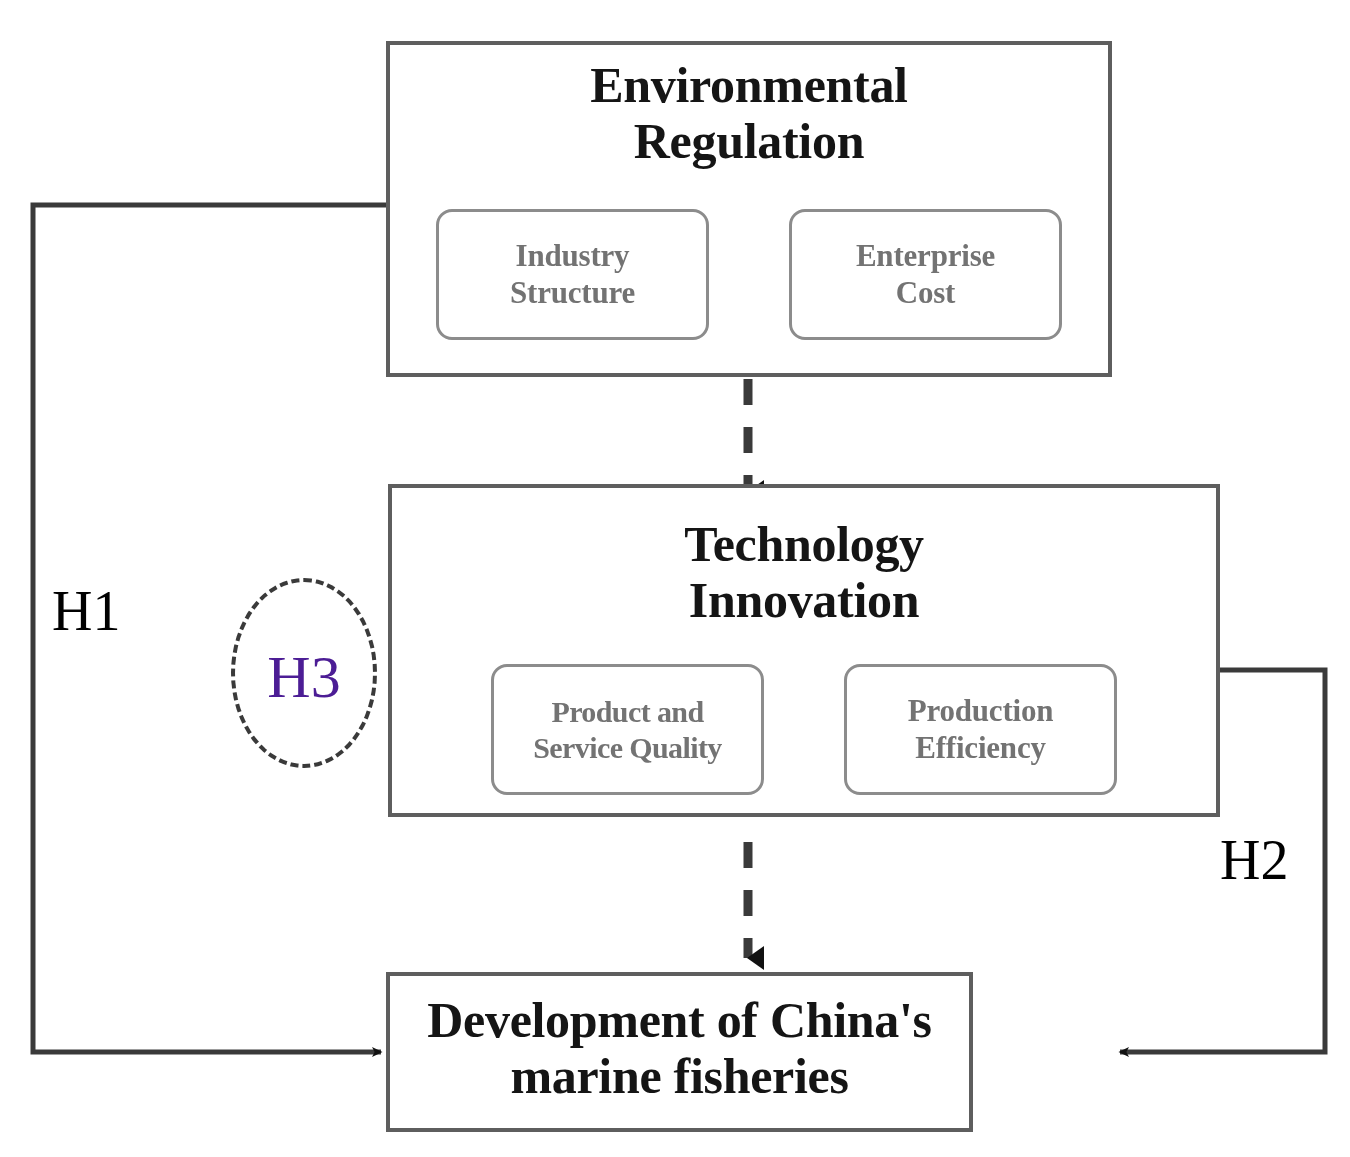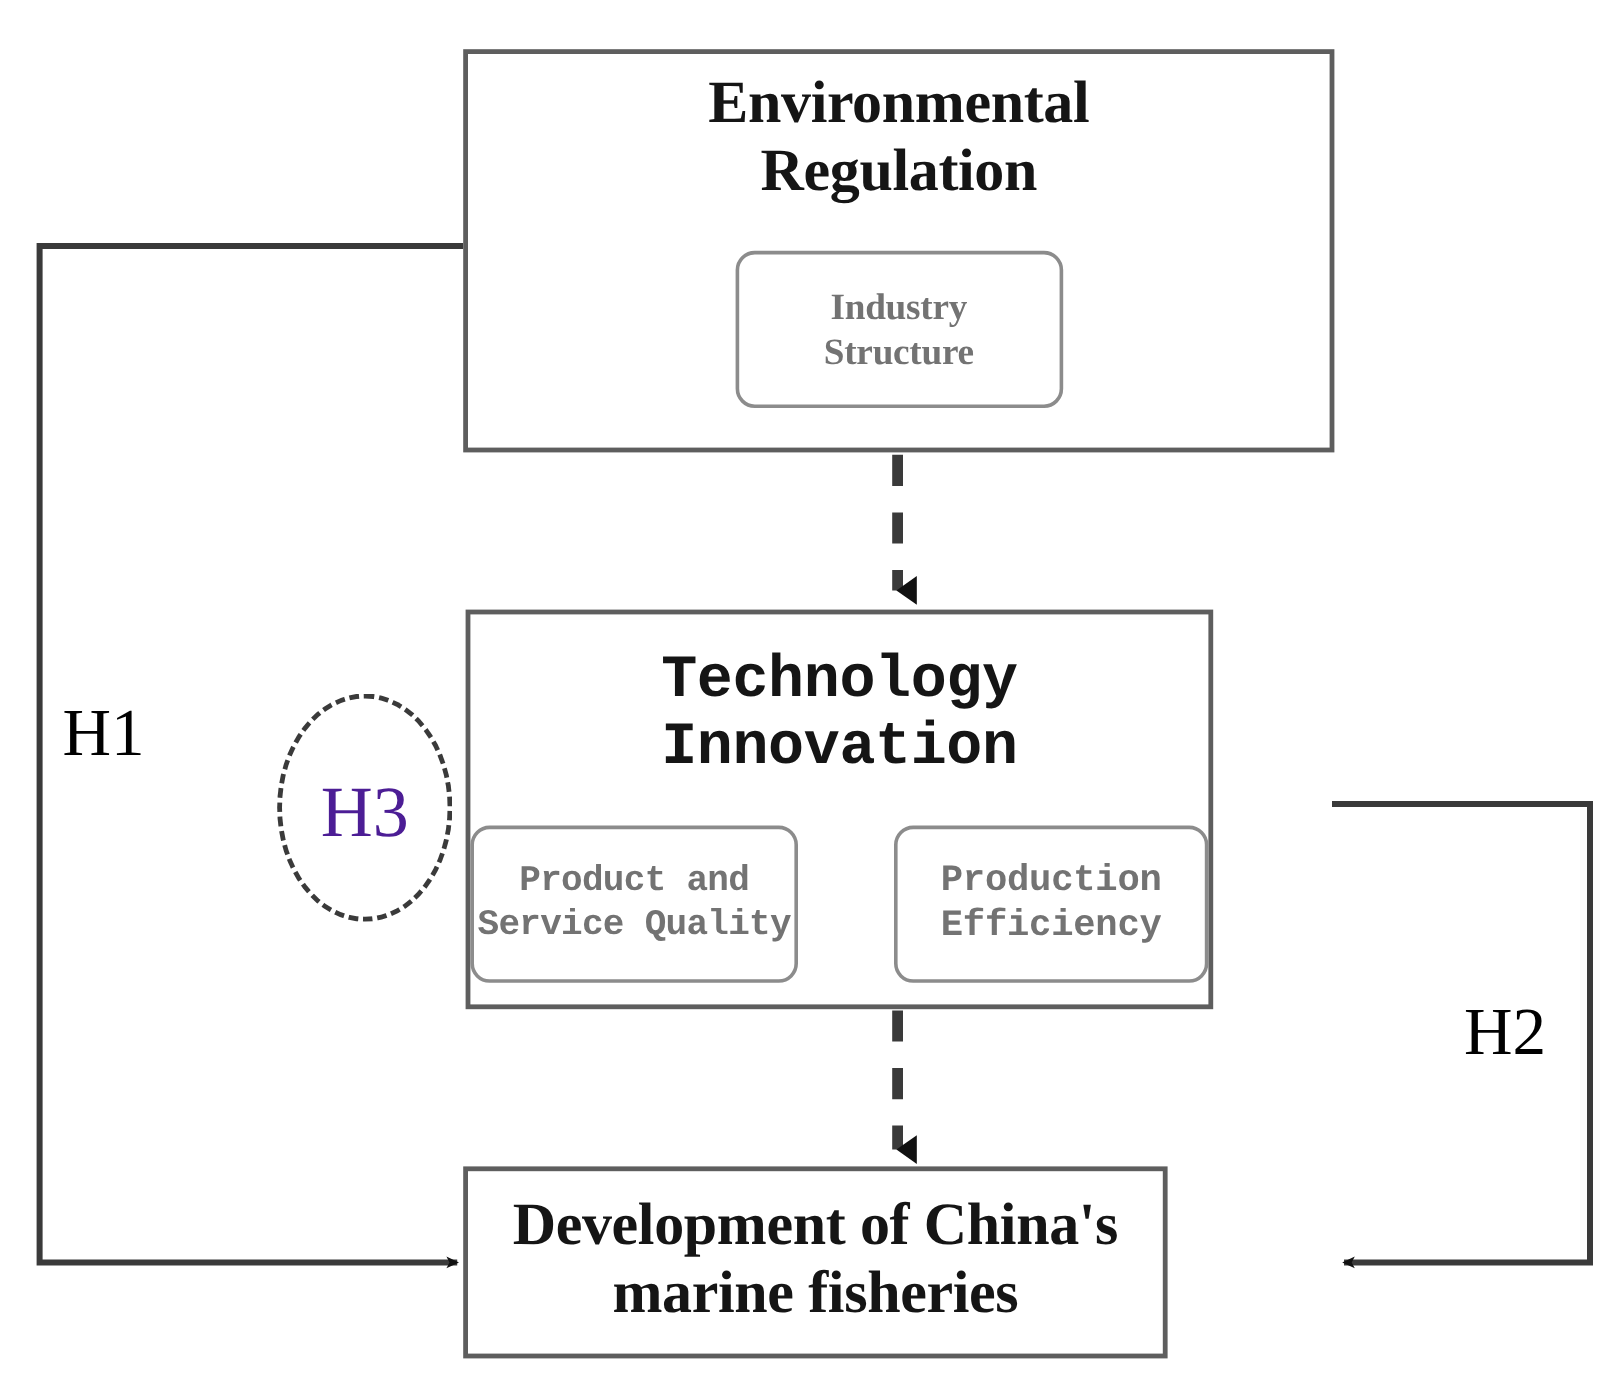--- a/index.html
+++ b/index.html
@@ -54,24 +54,23 @@
     width: 726px;
     height: 336px;
   }
   #box-environmental-regulation .construct-title {
     font-size: 50px;
     padding-top: 12px;
   }
 
   #box-technology-innovation {
     left: 388px;
-    top: 508px;
-    width: 623px;
+    top: 484px;
+    width: 832px;
     height: 333px;
-    font-family: Liberation Mono, monospace;
   }
   #box-technology-innovation .construct-title {
     font-size: 50px;
     padding-top: 28px;
   }
 
   #box-marine-fisheries {
     left: 386px;
     top: 972px;
     width: 587px;
@@ -179,20 +178,24 @@
   </svg>
 
   <div class="construct-box" id="box-environmental-regulation">
     <div class="construct-title" style="white-space: pre-line;">Environmental
 Regulation</div>
     <div class="subbox-row">
       <div class="sub-box">
         <span class="sub-label" style="white-space: pre-line;">Industry
 Structure</span>
       </div>
+      <div class="sub-box">
+        <span class="sub-label" style="white-space: pre-line;">Enterprise
+Cost</span>
+      </div>
     </div>
   </div>
 
   <div class="construct-box" id="box-technology-innovation">
     <div class="construct-title" style="white-space: pre-line;">Technology
 Innovation</div>
     <div class="subbox-row">
       <div class="sub-box wide-label">
         <span class="sub-label" style="white-space: pre-line;">Product and
 Service Quality</span>

